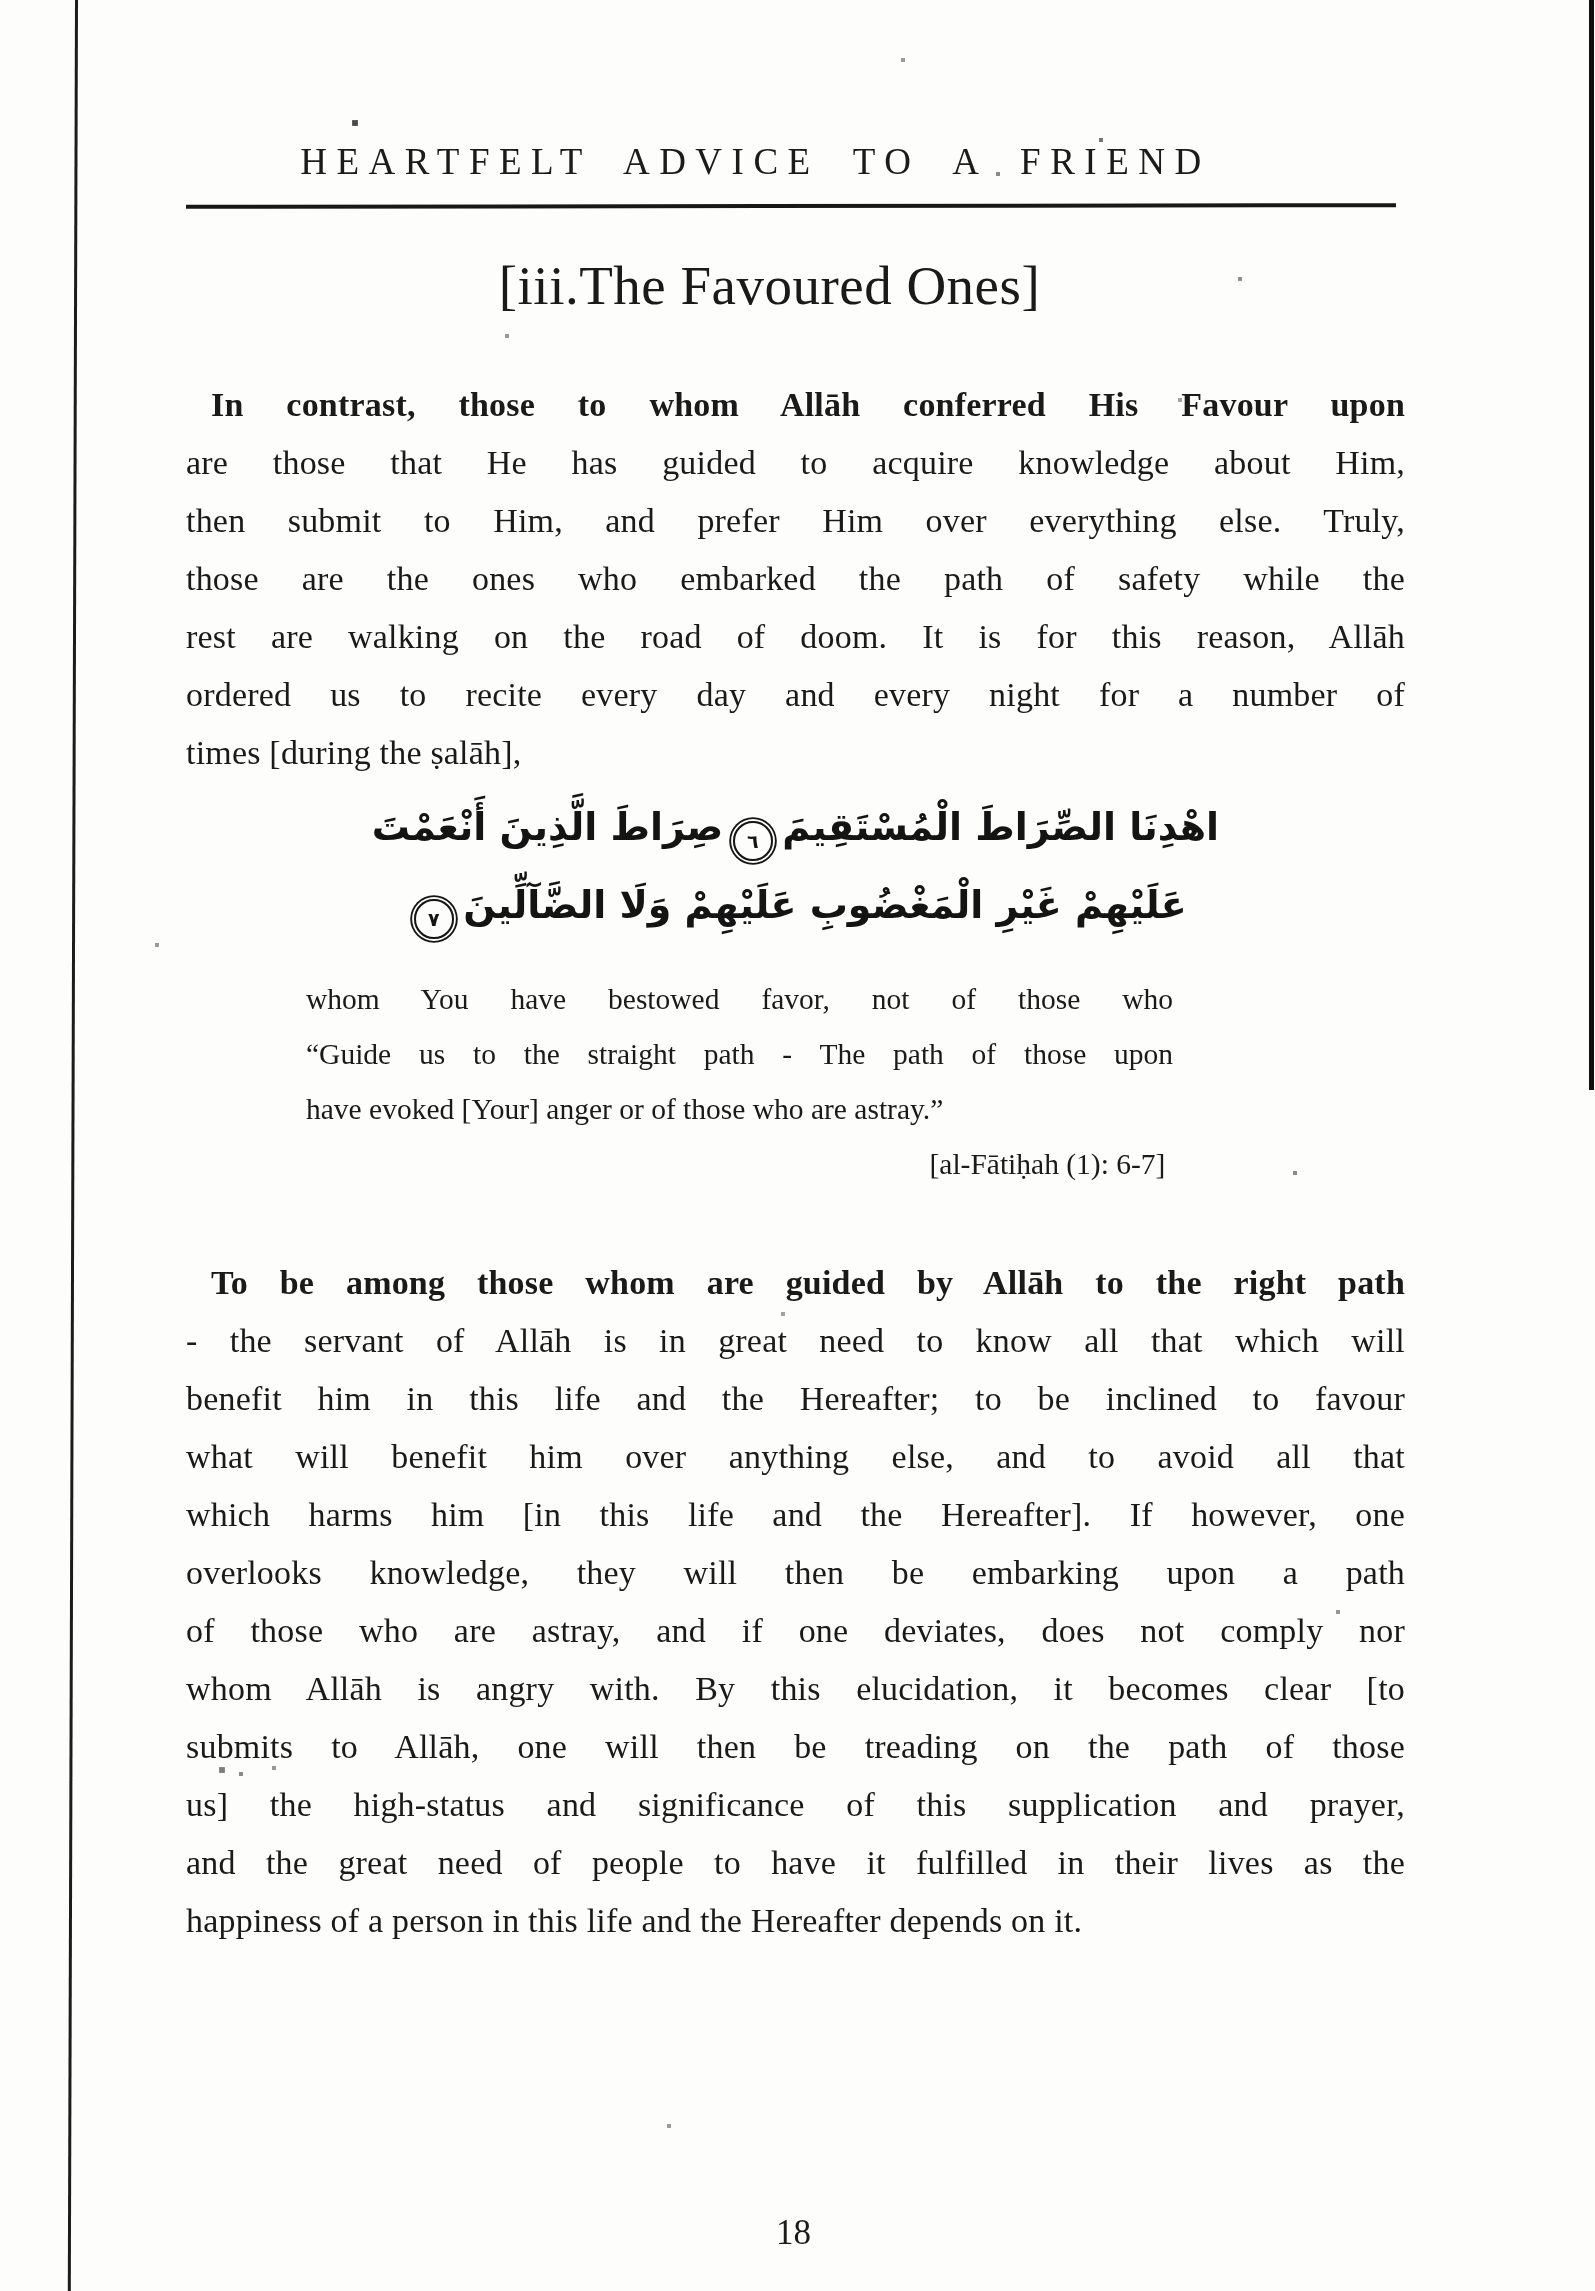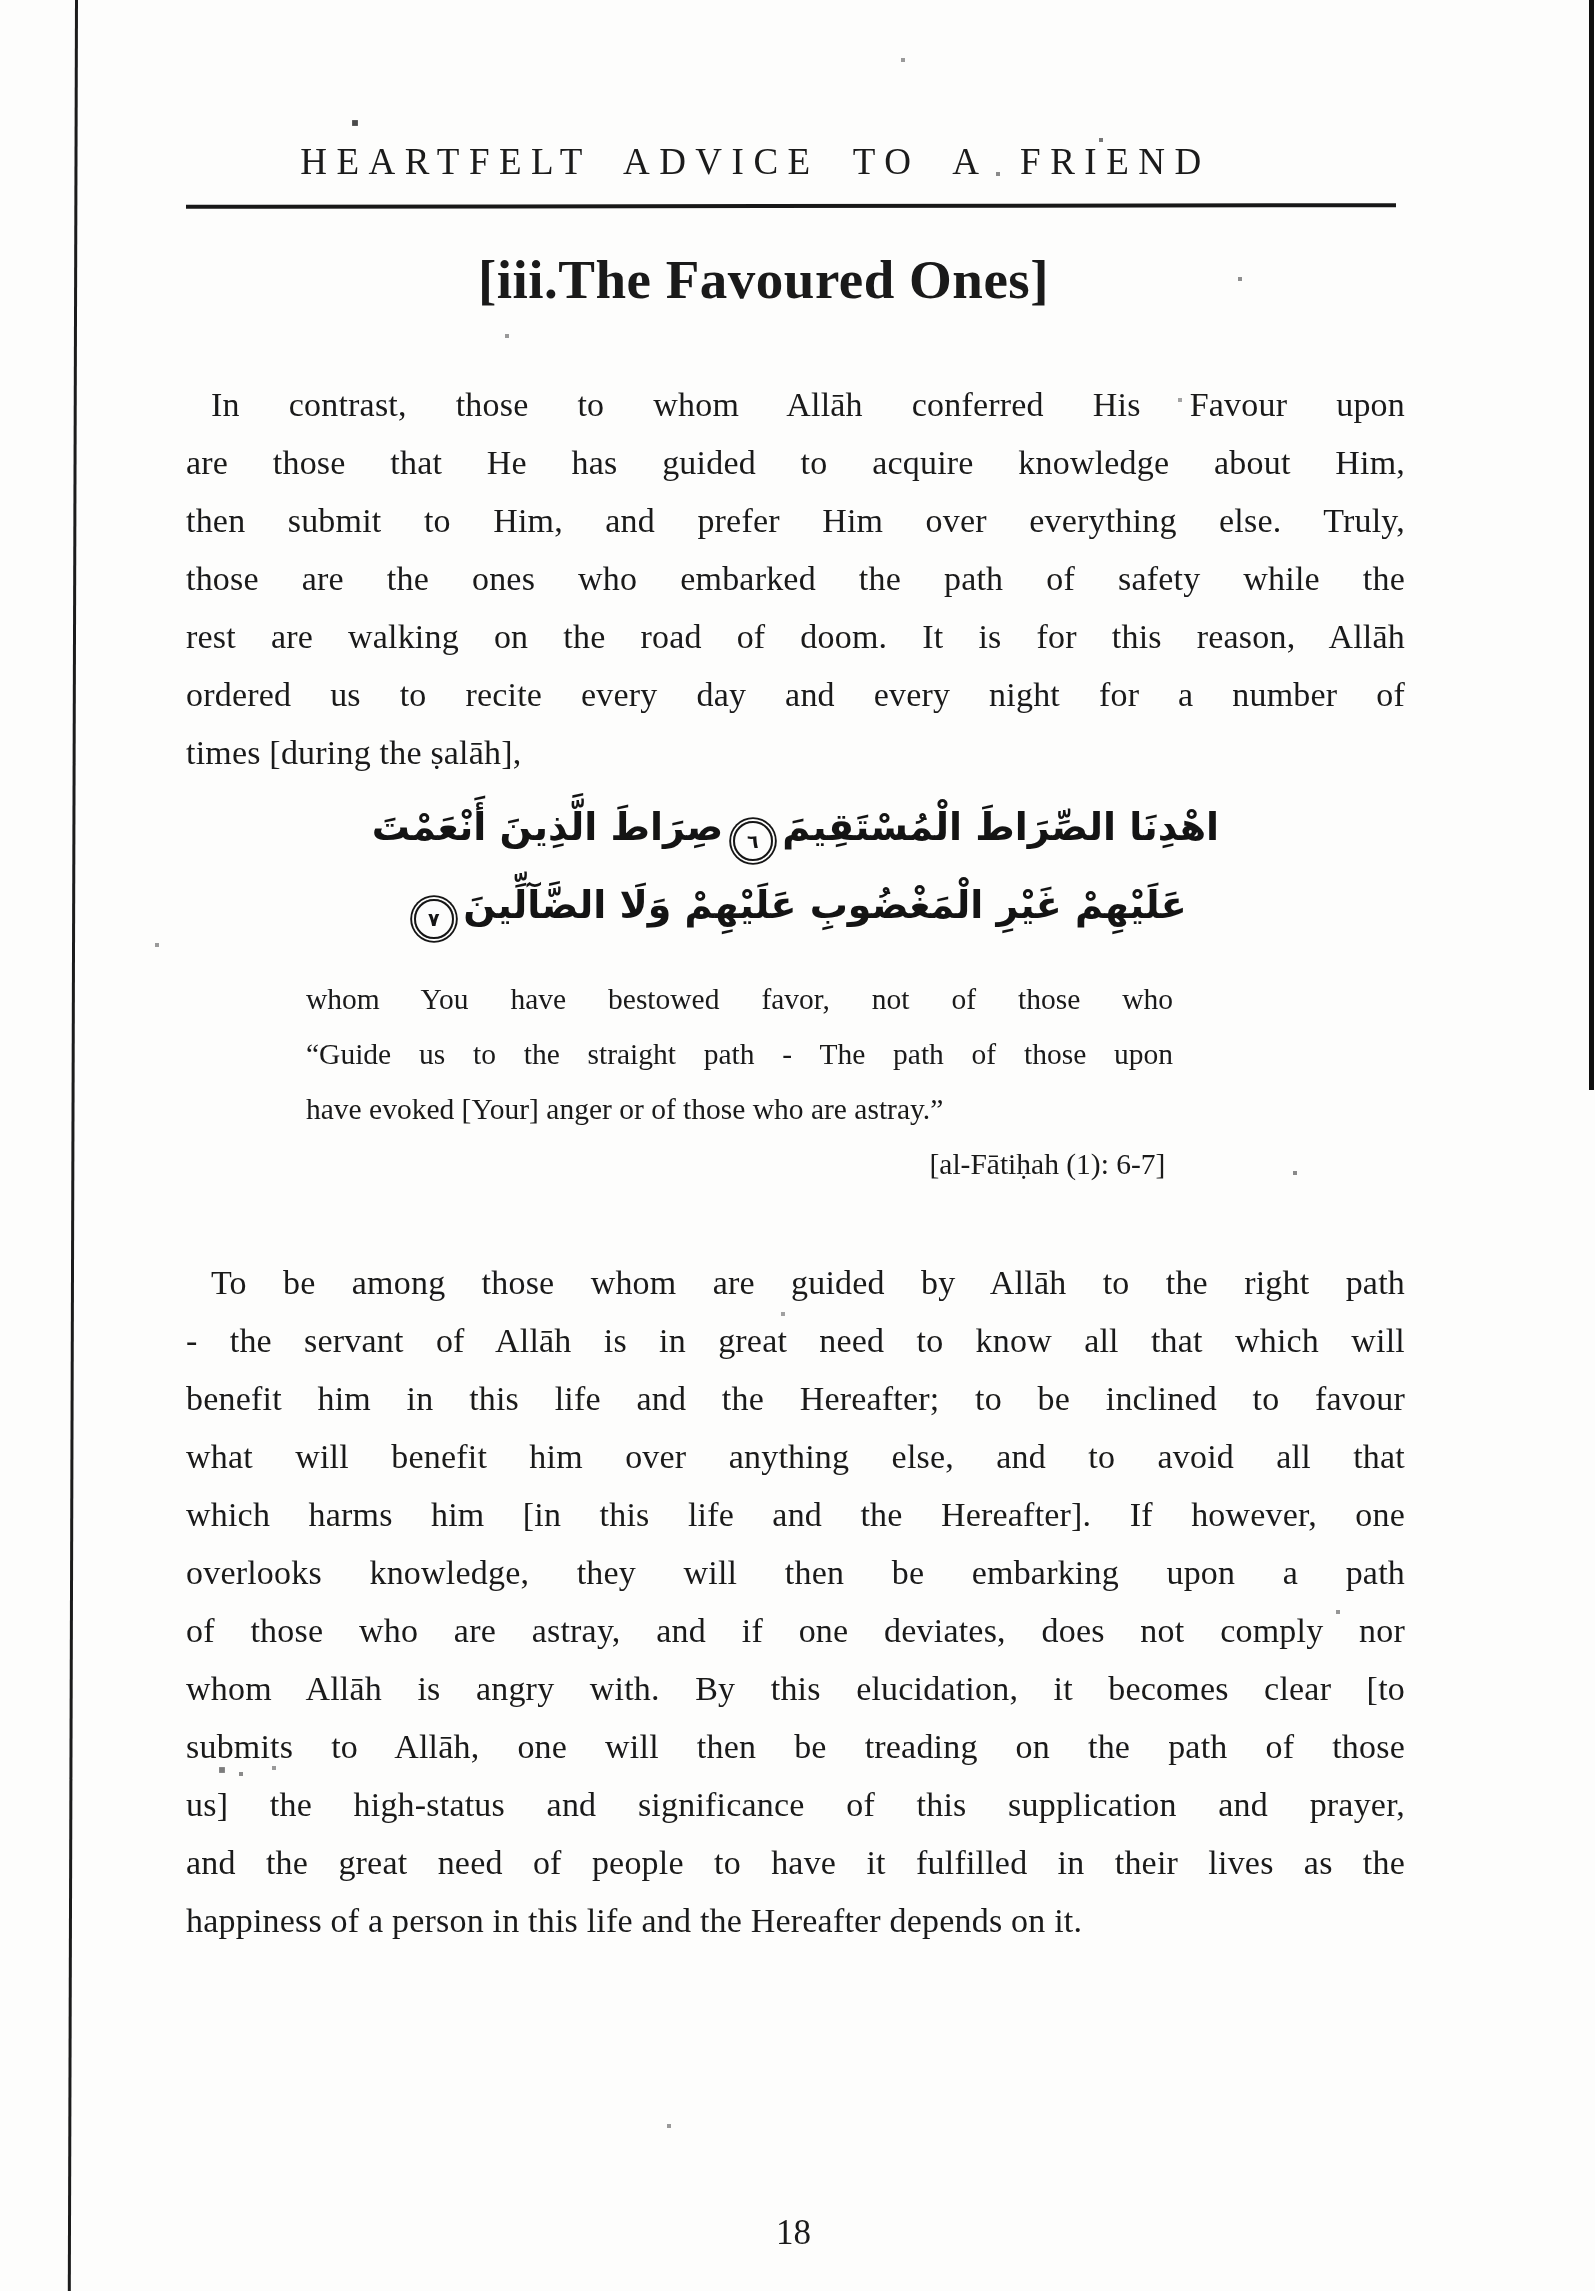--- a/index.html
+++ b/index.html
@@ -22,30 +22,30 @@
       1337px 1611px 0 1px #969696, 782px 1313px 0 1px #a0a0a0, 1179px 399px 0 1px #a3a3a3;}
   
   .running-head{
     position:absolute;top:140px;left:147px;width:1217px;
     text-align:center;font-size:37px;letter-spacing:9.5px;word-spacing:15px;
     color:#1b1b1b;white-space:nowrap;
   }
   .header-rule{position:absolute;top:204px;left:186px;width:1210px;height:3.8px;background:#181818;transform:rotate(-0.08deg);}
   
   .section-title{
-    position:absolute;top:236px;left:143px;width:1217px;margin:12px;
-    text-align:center;font-size:55px;font-weight:bold;letter-spacing:0.5px;
+    position:absolute;top:236px;left:143px;width:1217px;margin:18px;
+    text-align:center;font-size:55px;font-weight:normal;letter-spacing:0.5px;
   }
   
   .body{position:absolute;left:186px;width:1219px;margin:0;font-size:34px;line-height:58px;letter-spacing:0.2px;}
   .para1{top:376px;}
   .para2{top:1254px;}
   .jline{display:block;text-align:justify;text-align-last:justify;}
   .lline{display:block;text-align:left;}
-  .indent{padding-left:25px;}
+  .indent{padding-left:25px;font-weight:bold;}
   .it{}
   
   .arabic{
     position:absolute;top:788px;left:186px;width:1219px;
     direction:rtl;text-align:center;
     font-family:"DejaVu Sans",sans-serif;font-weight:bold;
     font-size:38px;line-height:78px;color:#141414;
   }
   .medallion{
     display:inline-flex;align-items:center;justify-content:center;

